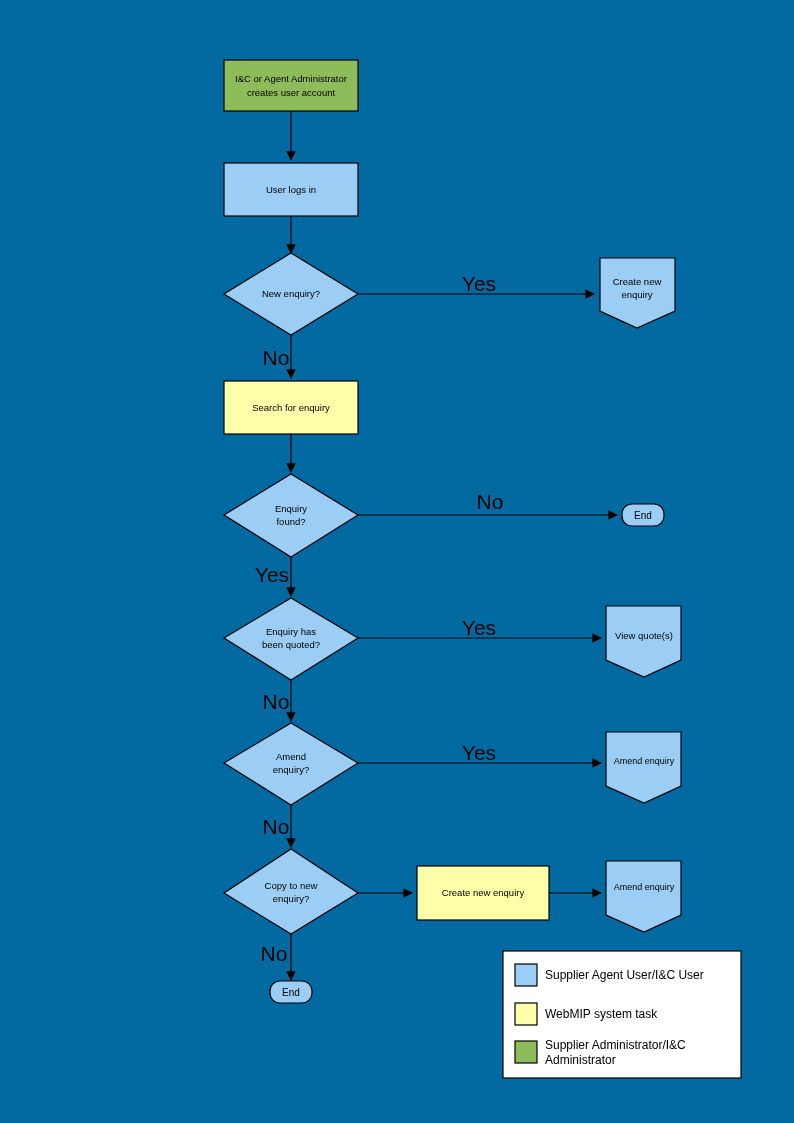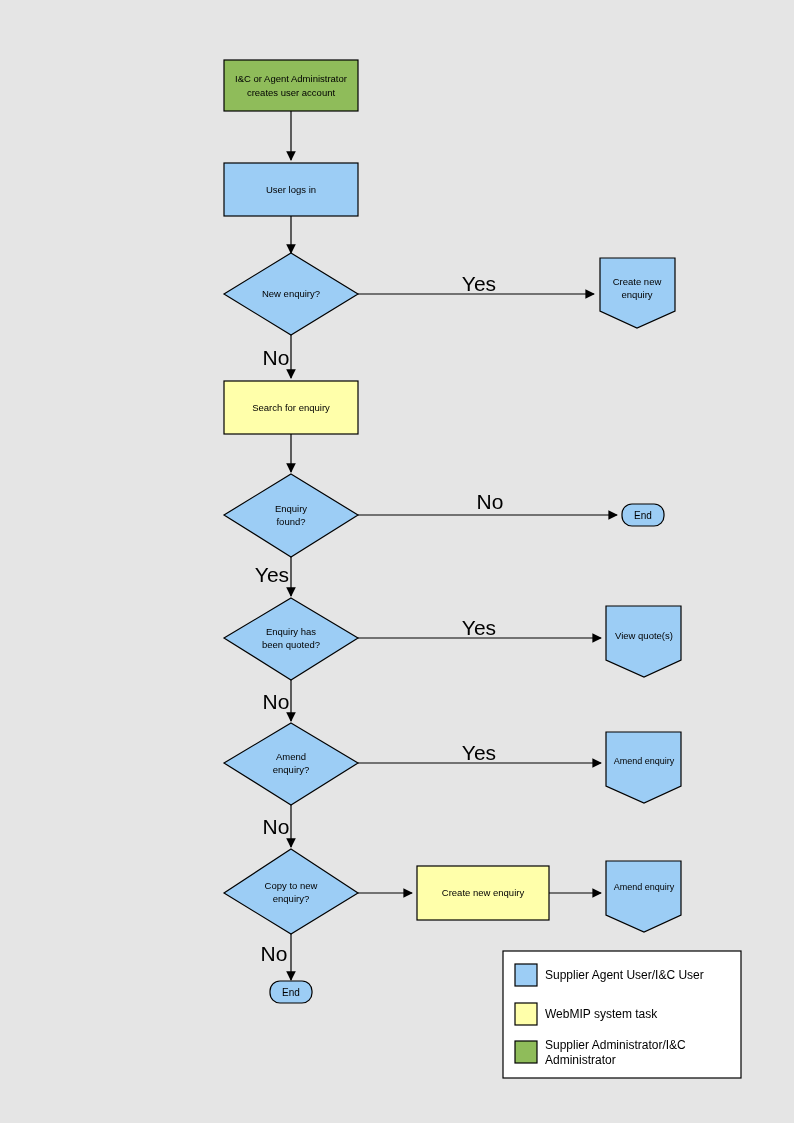--- a/index.html
+++ b/index.html
@@ -9,21 +9,21 @@
     background: #ffffff;
   }
   body {
     font-family: "Liberation Sans", sans-serif;
     color: #000000;
   }
   #canvas {
     position: relative;
     width: 794px;
     height: 1123px;
-    background: #e5e5e5;
+    background: #0369a1;
     overflow: hidden;
   }
   svg#flow {
     position: absolute;
     left: 0;
     top: 0;
     width: 794px;
     height: 1123px;
   }
   .node-shape {

